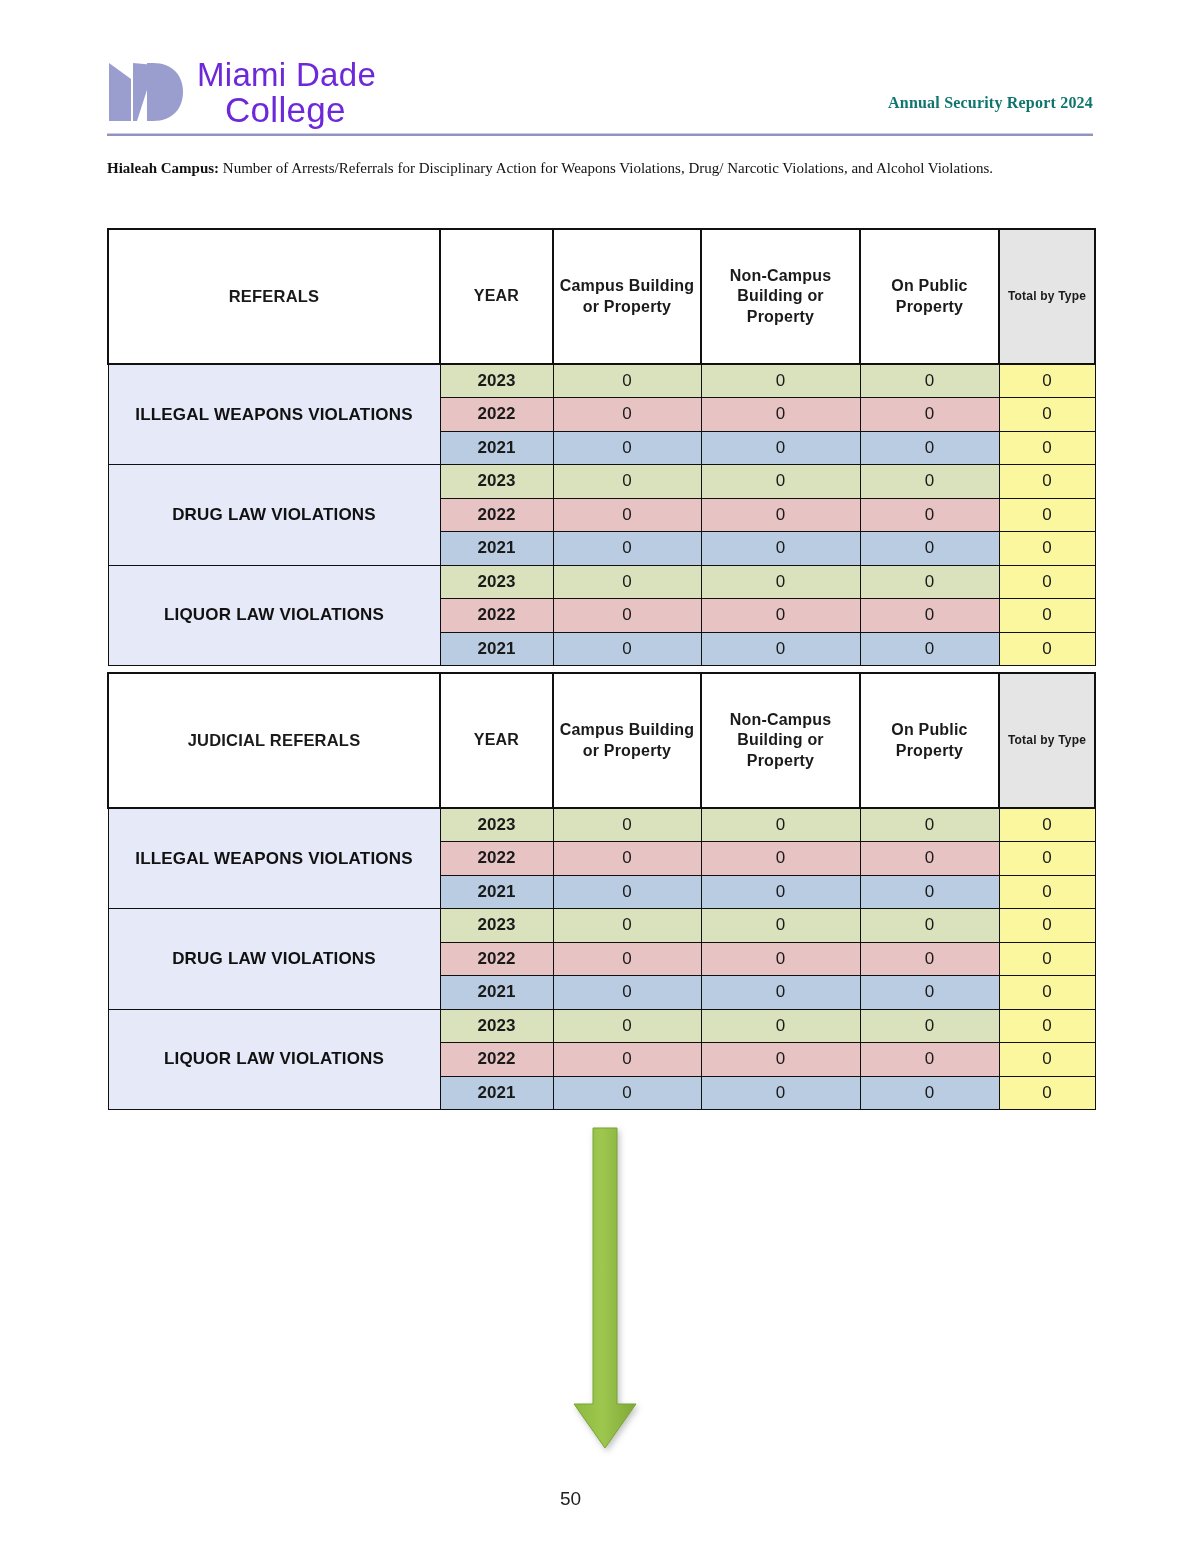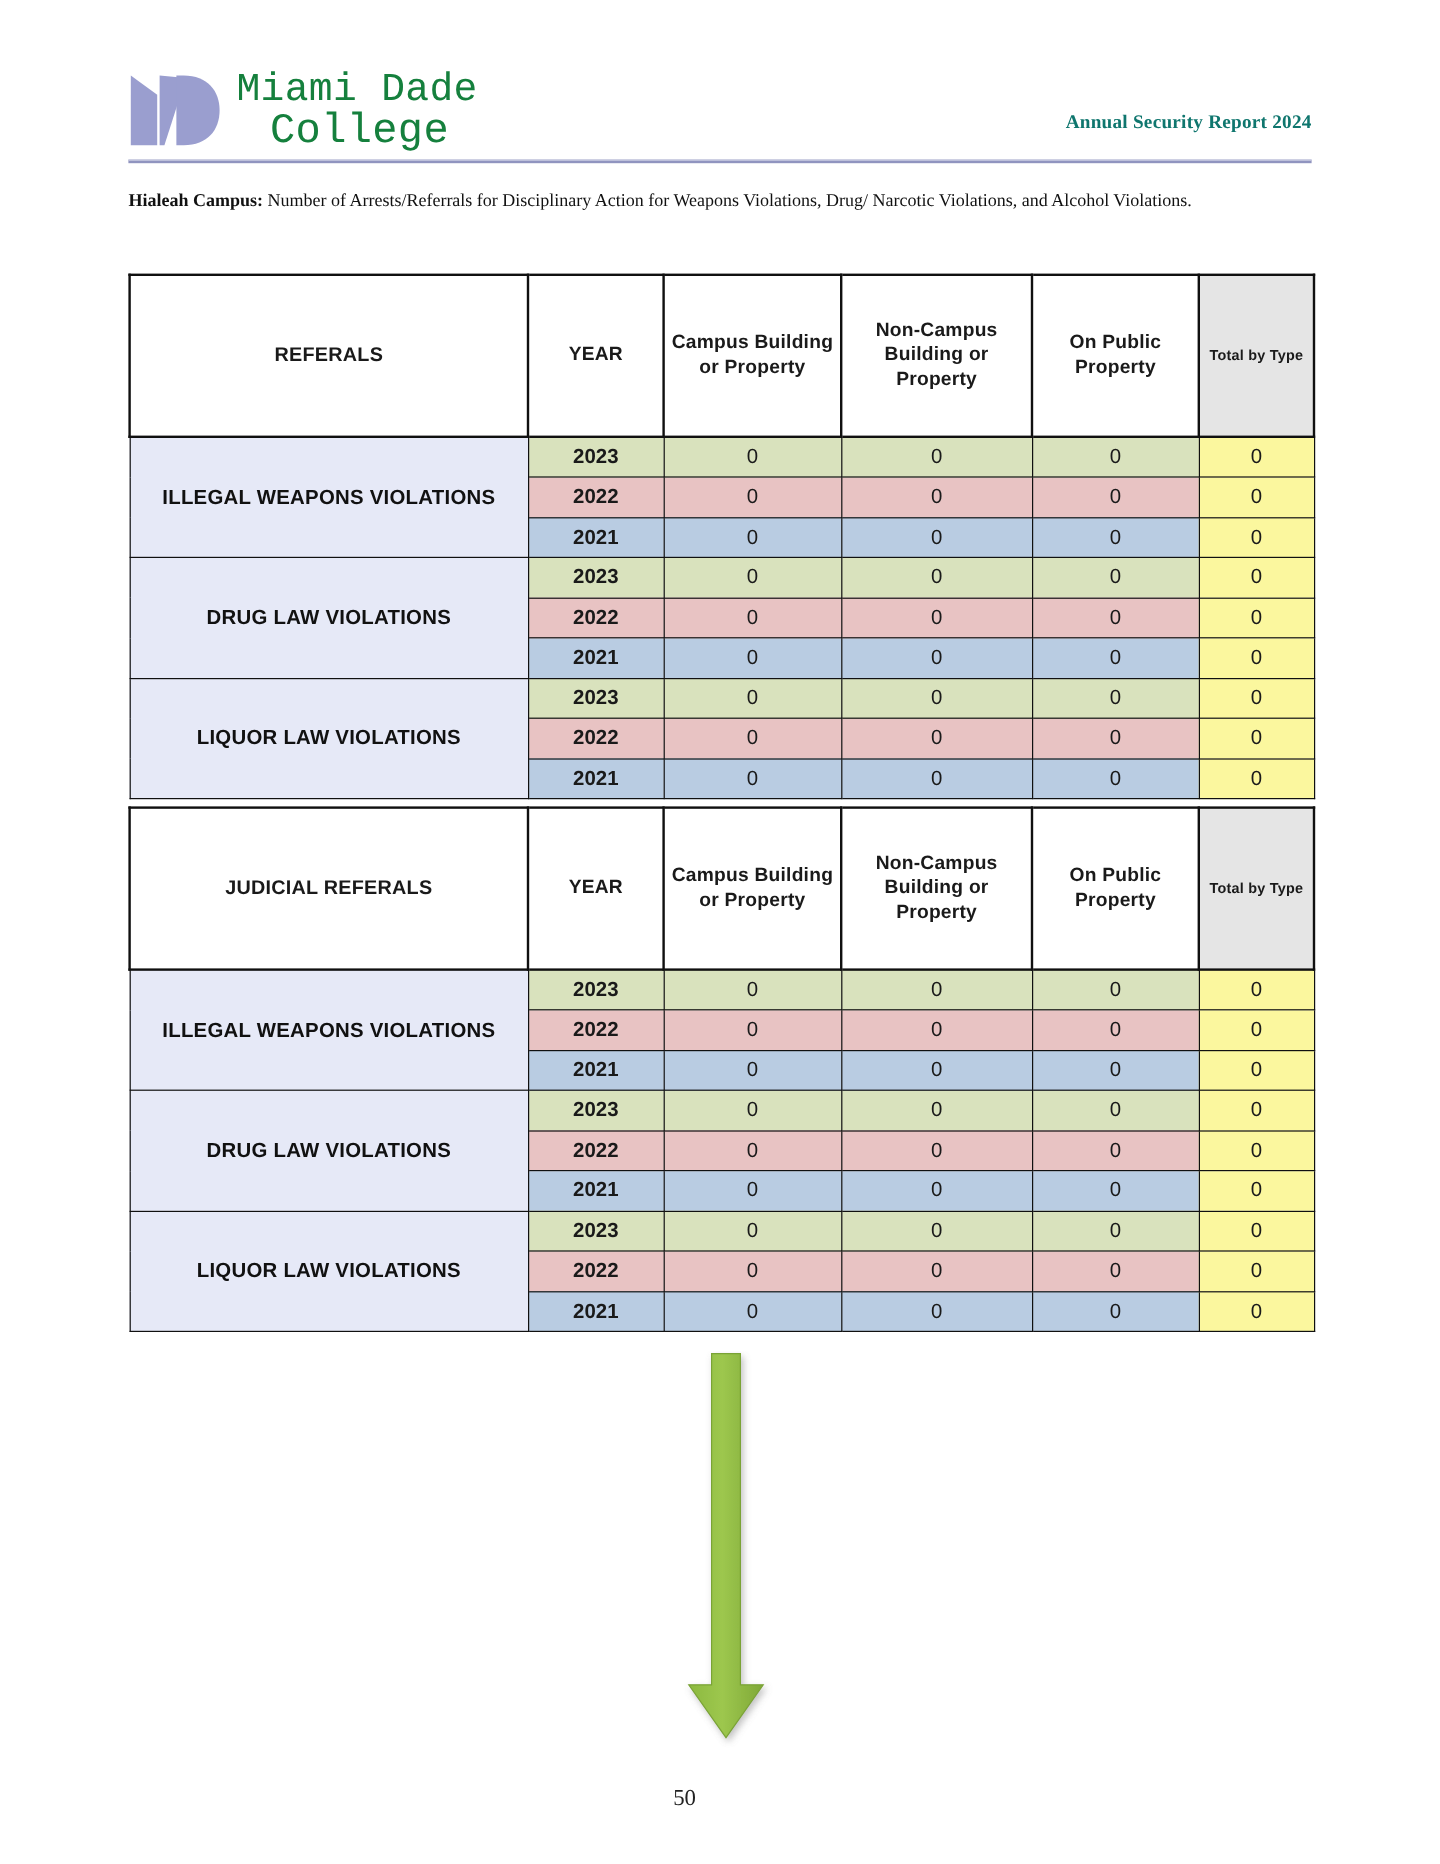--- a/index.html
+++ b/index.html
@@ -34,22 +34,22 @@
   }
   .logo-mark {
     width: 78px;
     height: 66px;
     position: relative;
     margin-right: 12px;
     flex: none;
   }
   .logo-mark svg { display: block; }
   .logo-text {
-    font-family: Liberation Mono, monospace;
-    color: #15803d;
+    font-family: Liberation Sans, sans-serif;
+    color: #6d28d9;
     line-height: 1.02;
     padding-top: 2px;
   }
   .logo-line1 {
     font-size: 33px;
     letter-spacing: 0.3px;
     display: block;
   }
   .logo-line2 {
     font-size: 35px;
@@ -162,21 +162,21 @@
   }
   .arrow svg { display: block; }
 
   
   .page-number {
     position: absolute;
     left: 0;
     top: 1488px;
     width: 1141px;
     text-align: center;
-    font-family: Liberation Serif, serif;
+    font-family: Liberation Sans, sans-serif;
     font-size: 19px;
     color: #222;
   }
 </style>
 </head>
 <body>
 
 <div class="page-header">
   <div class="logo-wrap">
     <div class="logo-mark">

